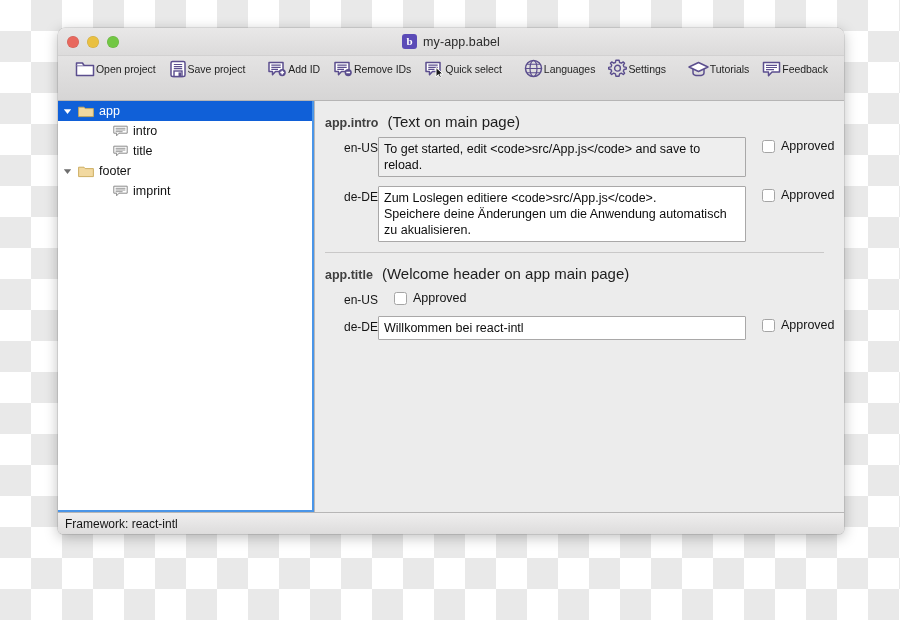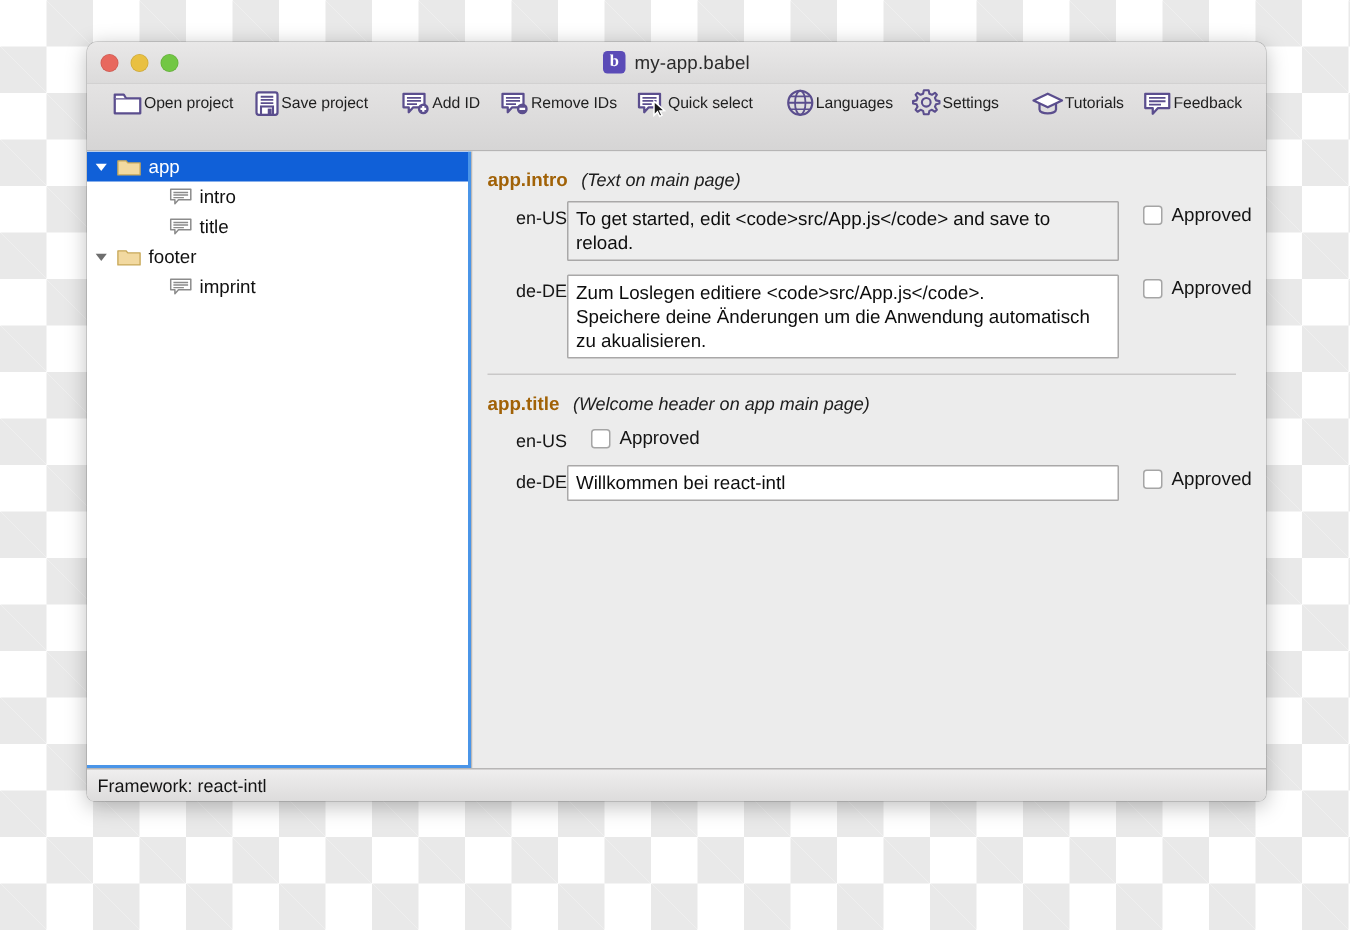--- a/index.html
+++ b/index.html
@@ -211,26 +211,25 @@
   .entry { margin-bottom: 2px; }
   .entry-head {
     display: flex;
     align-items: baseline;
     gap: 9px;
     margin: 0 0 7px 2px;
   }
   .entry-id {
     font-size: 12.5px;
     font-weight: bold;
-    color: #a16207;
+    color: #404040;
   }
   .entry-desc {
-    font-size: 12px;
+    font-size: 15px;
     color: #1d1d1d;
-    font-style: italic;
   }
   .trans-row {
     display: flex;
     align-items: flex-start;
     margin-bottom: 9px;
   }
   .locale {
     flex: 0 0 48px;
     font-size: 12px;
     color: #151515;

